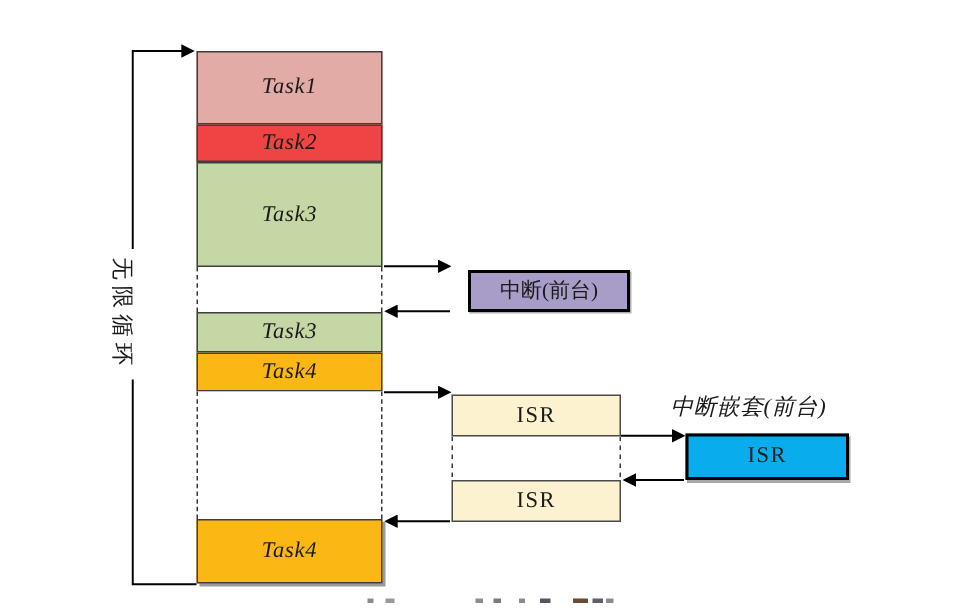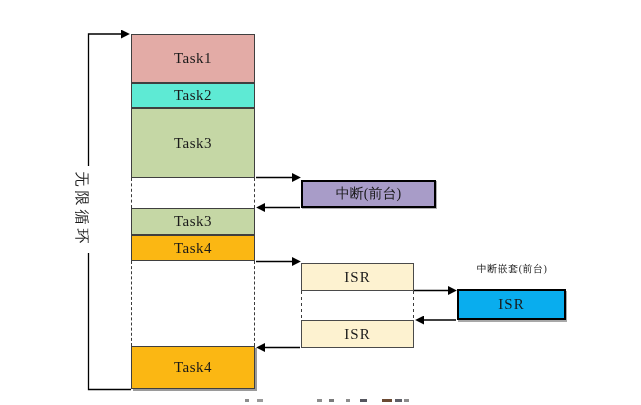--- a/index.html
+++ b/index.html
@@ -3,58 +3,58 @@
 <meta charset="utf-8">
 <style>
   html,body{margin:0;padding:0;background:#fff;}
   #canvas{
     position:relative;width:641px;height:405px;background:#ffffff;overflow:hidden;
     font-family:"Liberation Serif","DejaVu Serif",serif;color:#1a1a1a;
   }
   .block{
     position:absolute;left:131px;width:124px;box-sizing:border-box;
     border:1px solid #3f3f3f;display:flex;align-items:center;justify-content:center;
-    font-size:15px;letter-spacing:0.5px;
+    font-size:15px;letter-spacing:0.5px;font-style:italic;
   }
   .gap{
     position:absolute;left:131px;width:124px;box-sizing:border-box;
     border-left:1px dashed #3a3a3a;border-right:1px dashed #3a3a3a;background:#fff;
   }
   .t1{top:34px;height:49px;background:#e3aba6;}
-  .t2{top:83px;height:25px;background:#5eead4;}
+  .t2{top:83px;height:25px;background:#ef4444;}
   .t3{top:108px;height:70px;background:#c5d7a5;}
   .g1{top:178px;height:30px;}
   .t3b{top:208px;height:27px;background:#c5d7a5;}
   .t4{top:235px;height:26px;background:#fbb713;}
   .g2{top:261px;height:85px;}
   .t4b{top:346px;height:43px;background:#fbb713;box-shadow:2px 2px 0 #9a9a9a;}
   #title{
     position:absolute;left:118px;top:9px;width:150px;text-align:center;
     font-size:15px;letter-spacing:1px;
   }
   #loop-label{
     position:absolute;left:40px;top:201px;width:84px;height:17px;
     text-align:center;font-size:15px;letter-spacing:4px;white-space:nowrap;
     transform:rotate(90deg);transform-origin:center center;
   }
   #int-box{
-    position:absolute;left:301px;top:180px;width:135px;height:28px;box-sizing:border-box;
+    position:absolute;left:312px;top:180px;width:108px;height:28px;box-sizing:border-box;
     background:#a89cc8;border:2px solid #000;box-shadow:1px 1px 0 #b0b0b0;
     display:flex;align-items:center;justify-content:center;font-size:14px;
   }
   .isr{
     position:absolute;left:301px;width:113px;height:28px;box-sizing:border-box;
     background:#fdf2d0;border:1px solid #4a4a4a;
     display:flex;align-items:center;justify-content:center;font-size:15px;letter-spacing:1px;
   }
   .isr1{top:263px;}
   .isr2{top:320px;}
   #nest-title{
-    position:absolute;left:447px;top:262px;width:130px;text-align:center;
-    font-size:10px;letter-spacing:0.5px;
+    position:absolute;left:447px;top:262px;width:130px;text-align:left;
+    font-size:15px;letter-spacing:0.5px;font-style:italic;
   }
   #nest-box{
     position:absolute;left:457px;top:289px;width:109px;height:31px;box-sizing:border-box;
     background:#09adee;border:2px solid #000;box-shadow:1px 2px 0 #a8a8a8;
     display:flex;align-items:center;justify-content:center;font-size:15px;letter-spacing:1px;
   }
   #wires{position:absolute;left:0;top:0;pointer-events:none;}
   #caption{position:absolute;left:0;top:398px;width:641px;height:7px;}
   #caption i{position:absolute;top:1px;height:3px;display:block;}
 </style>

